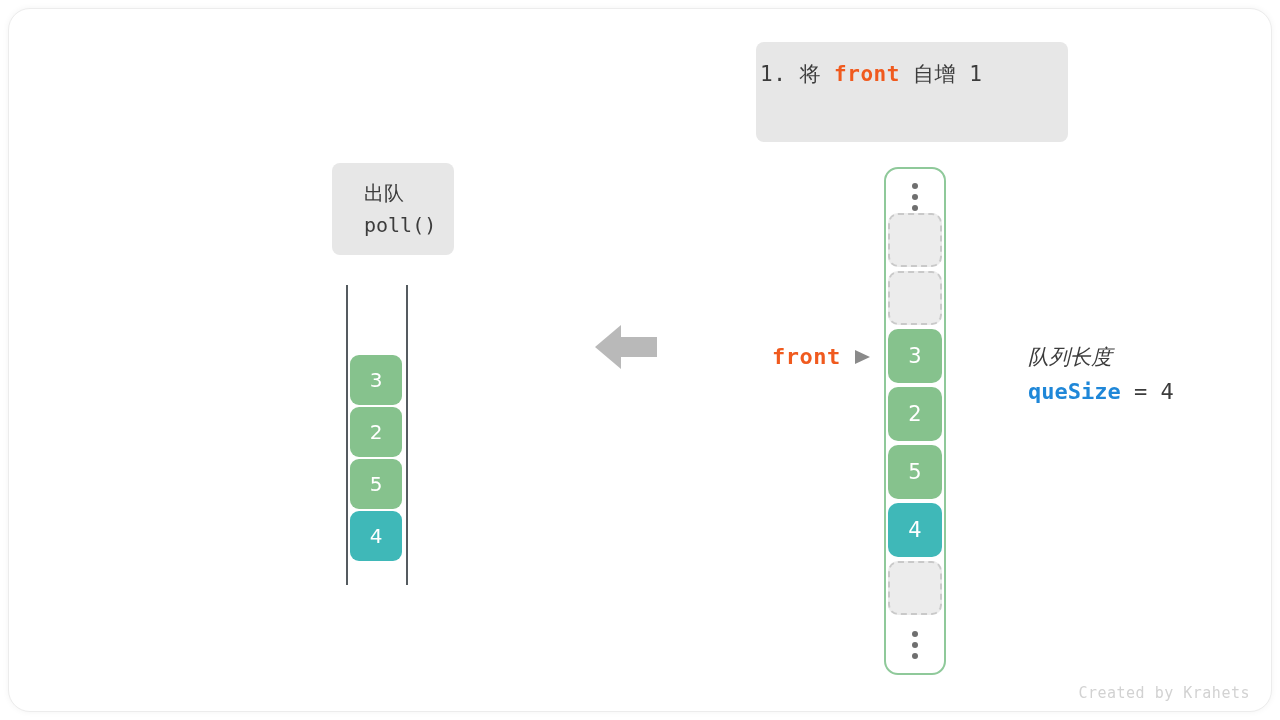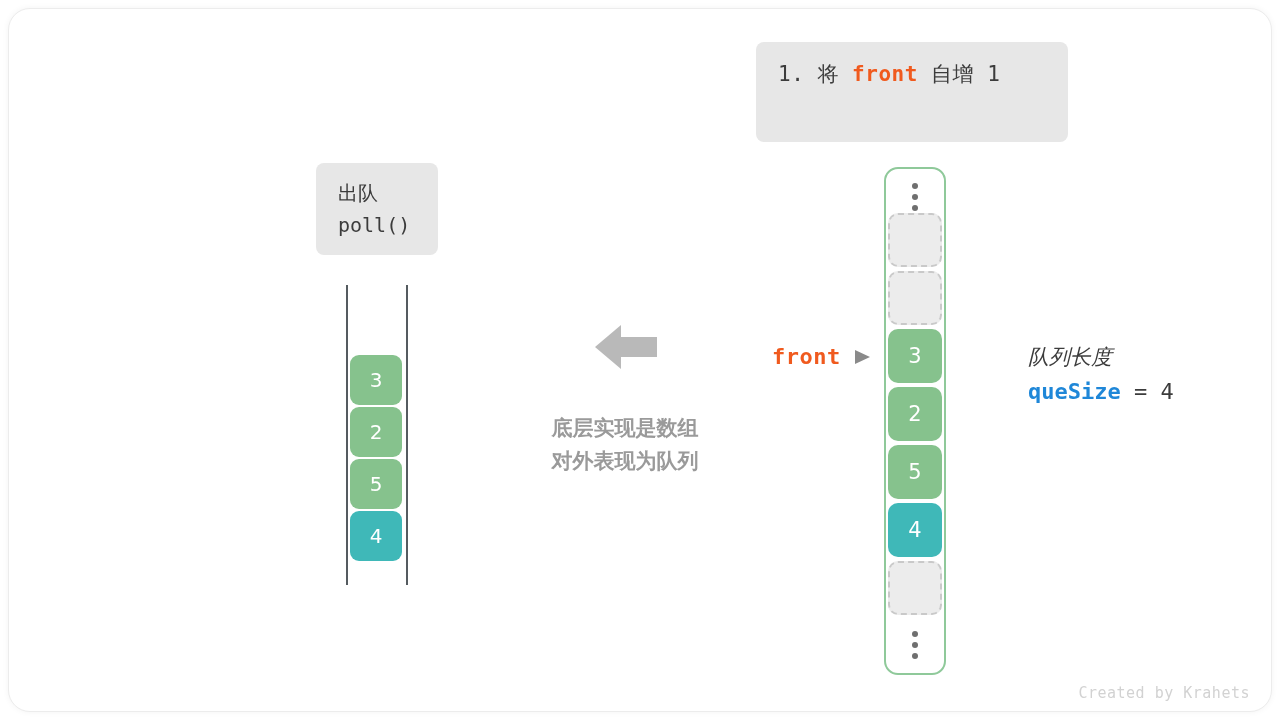--- a/index.html
+++ b/index.html
@@ -38,21 +38,21 @@
   
   .steps-box {
     position: absolute;
     left: 756px;
     top: 42px;
     width: 312px;
     height: 100px;
     background: #e7e7e7;
     border-radius: 8px;
     box-sizing: border-box;
-    padding: 14px 22px 0 22px;
+    padding: 14px 22px 0 4px;
   }
   .step-line {
     font-family: "DejaVu Sans Mono", "Liberation Mono", monospace;
     font-size: 21px;
     color: #3c3c3c;
     line-height: 36px;
     white-space: pre;
     letter-spacing: 0.5px;
   }
   .tok-front {
@@ -61,28 +61,28 @@
   }
   .tok-quesize {
     color: #1f87d8;
     font-weight: bold;
   }
   .tok-plain { color: #3c3c3c; }
 
   
   .poll-box {
     position: absolute;
-    left: 316px;
+    left: 332px;
     top: 163px;
     width: 122px;
     height: 92px;
     background: #e7e7e7;
     border-radius: 8px;
     box-sizing: border-box;
-    padding: 14px 0 0 22px;
+    padding: 14px 0 0 32px;
   }
   .poll-line {
     font-family: "DejaVu Sans Mono", "Liberation Mono", monospace;
     font-size: 20px;
     color: #3c3c3c;
     line-height: 32px;
     white-space: pre;
   }
 
   
@@ -281,24 +281,20 @@
       <div class="lcell green">5</div>
       <div class="lcell teal">4</div>
     </div>
   </div>
 
   <div class="center-arrow">
     <svg width="62" height="50" viewBox="0 0 62 50">
       <polygon points="0,25 26,3 26,15 62,15 62,35 26,35 26,47" fill="#b9b9b9"></polygon>
     </svg>
   </div>
-  <div class="center-note">
-    <div>底层实现是数组</div>
-    <div>对外表现为队列</div>
-  </div>
 
   <div class="front-label">front</div>
   <div class="front-tri"></div>
 
   <div class="array-box">
     <div class="dots top">
       <div class="dot"></div>
       <div class="dot"></div>
       <div class="dot"></div>
     </div>

